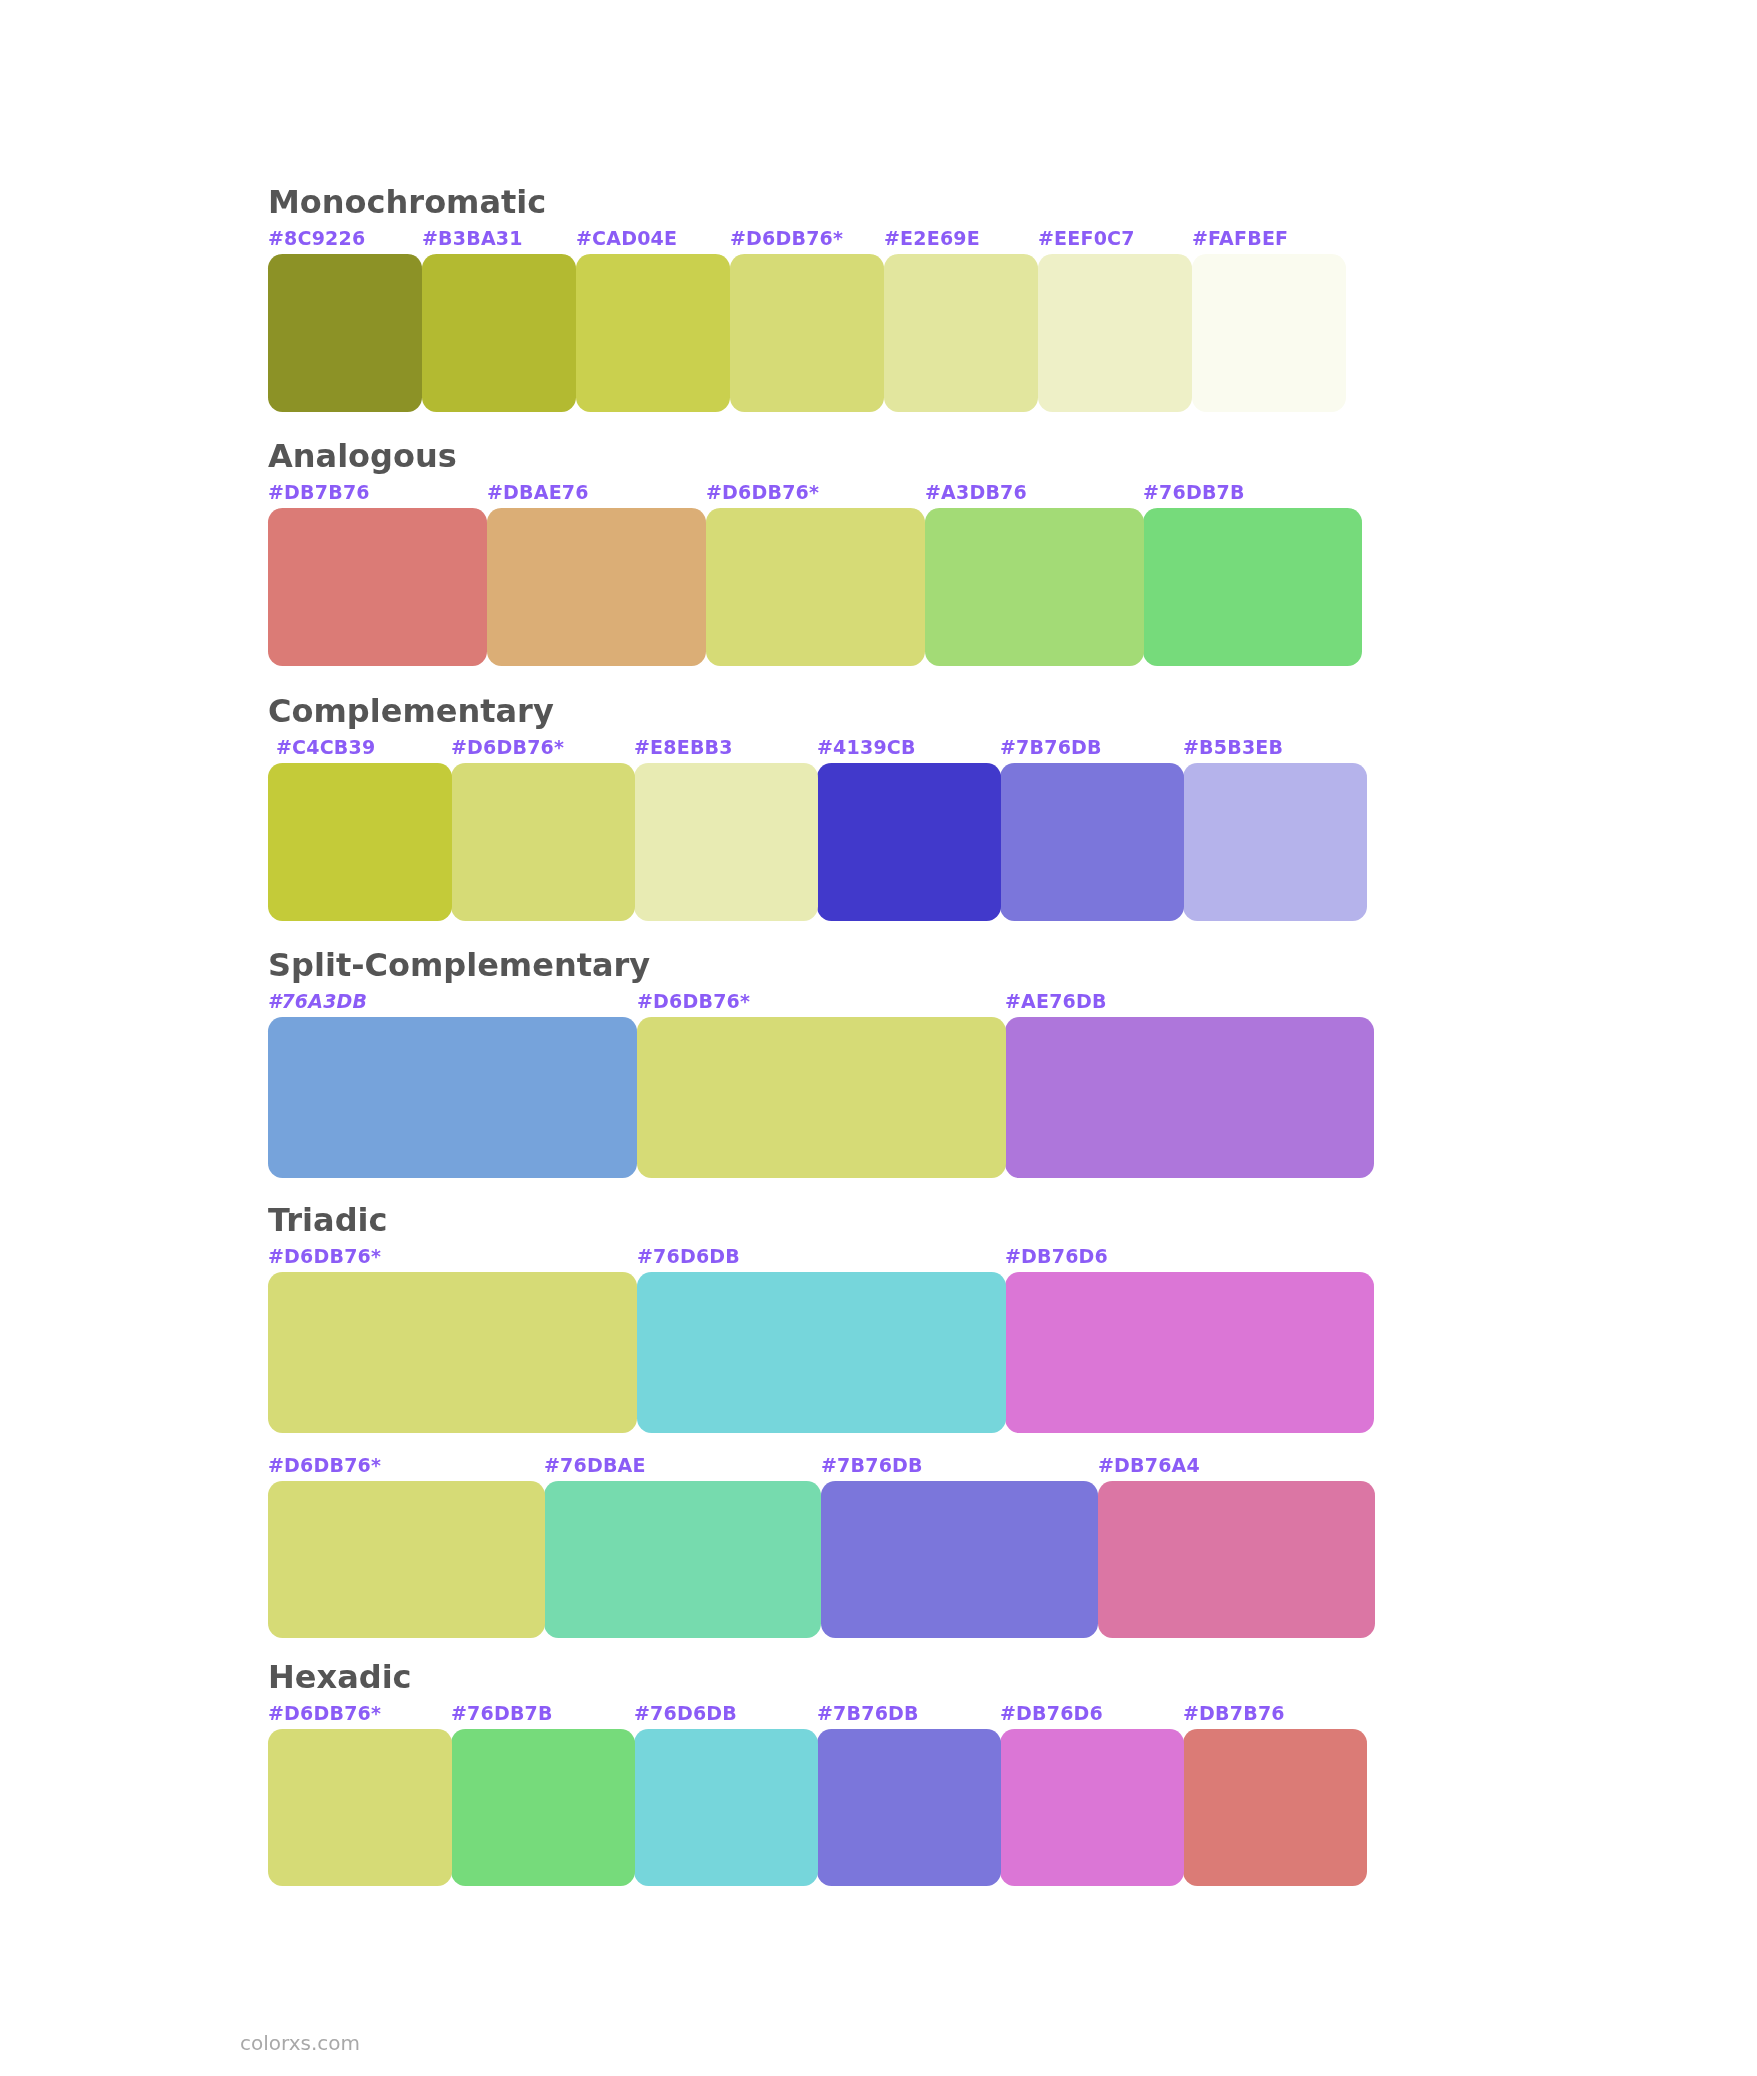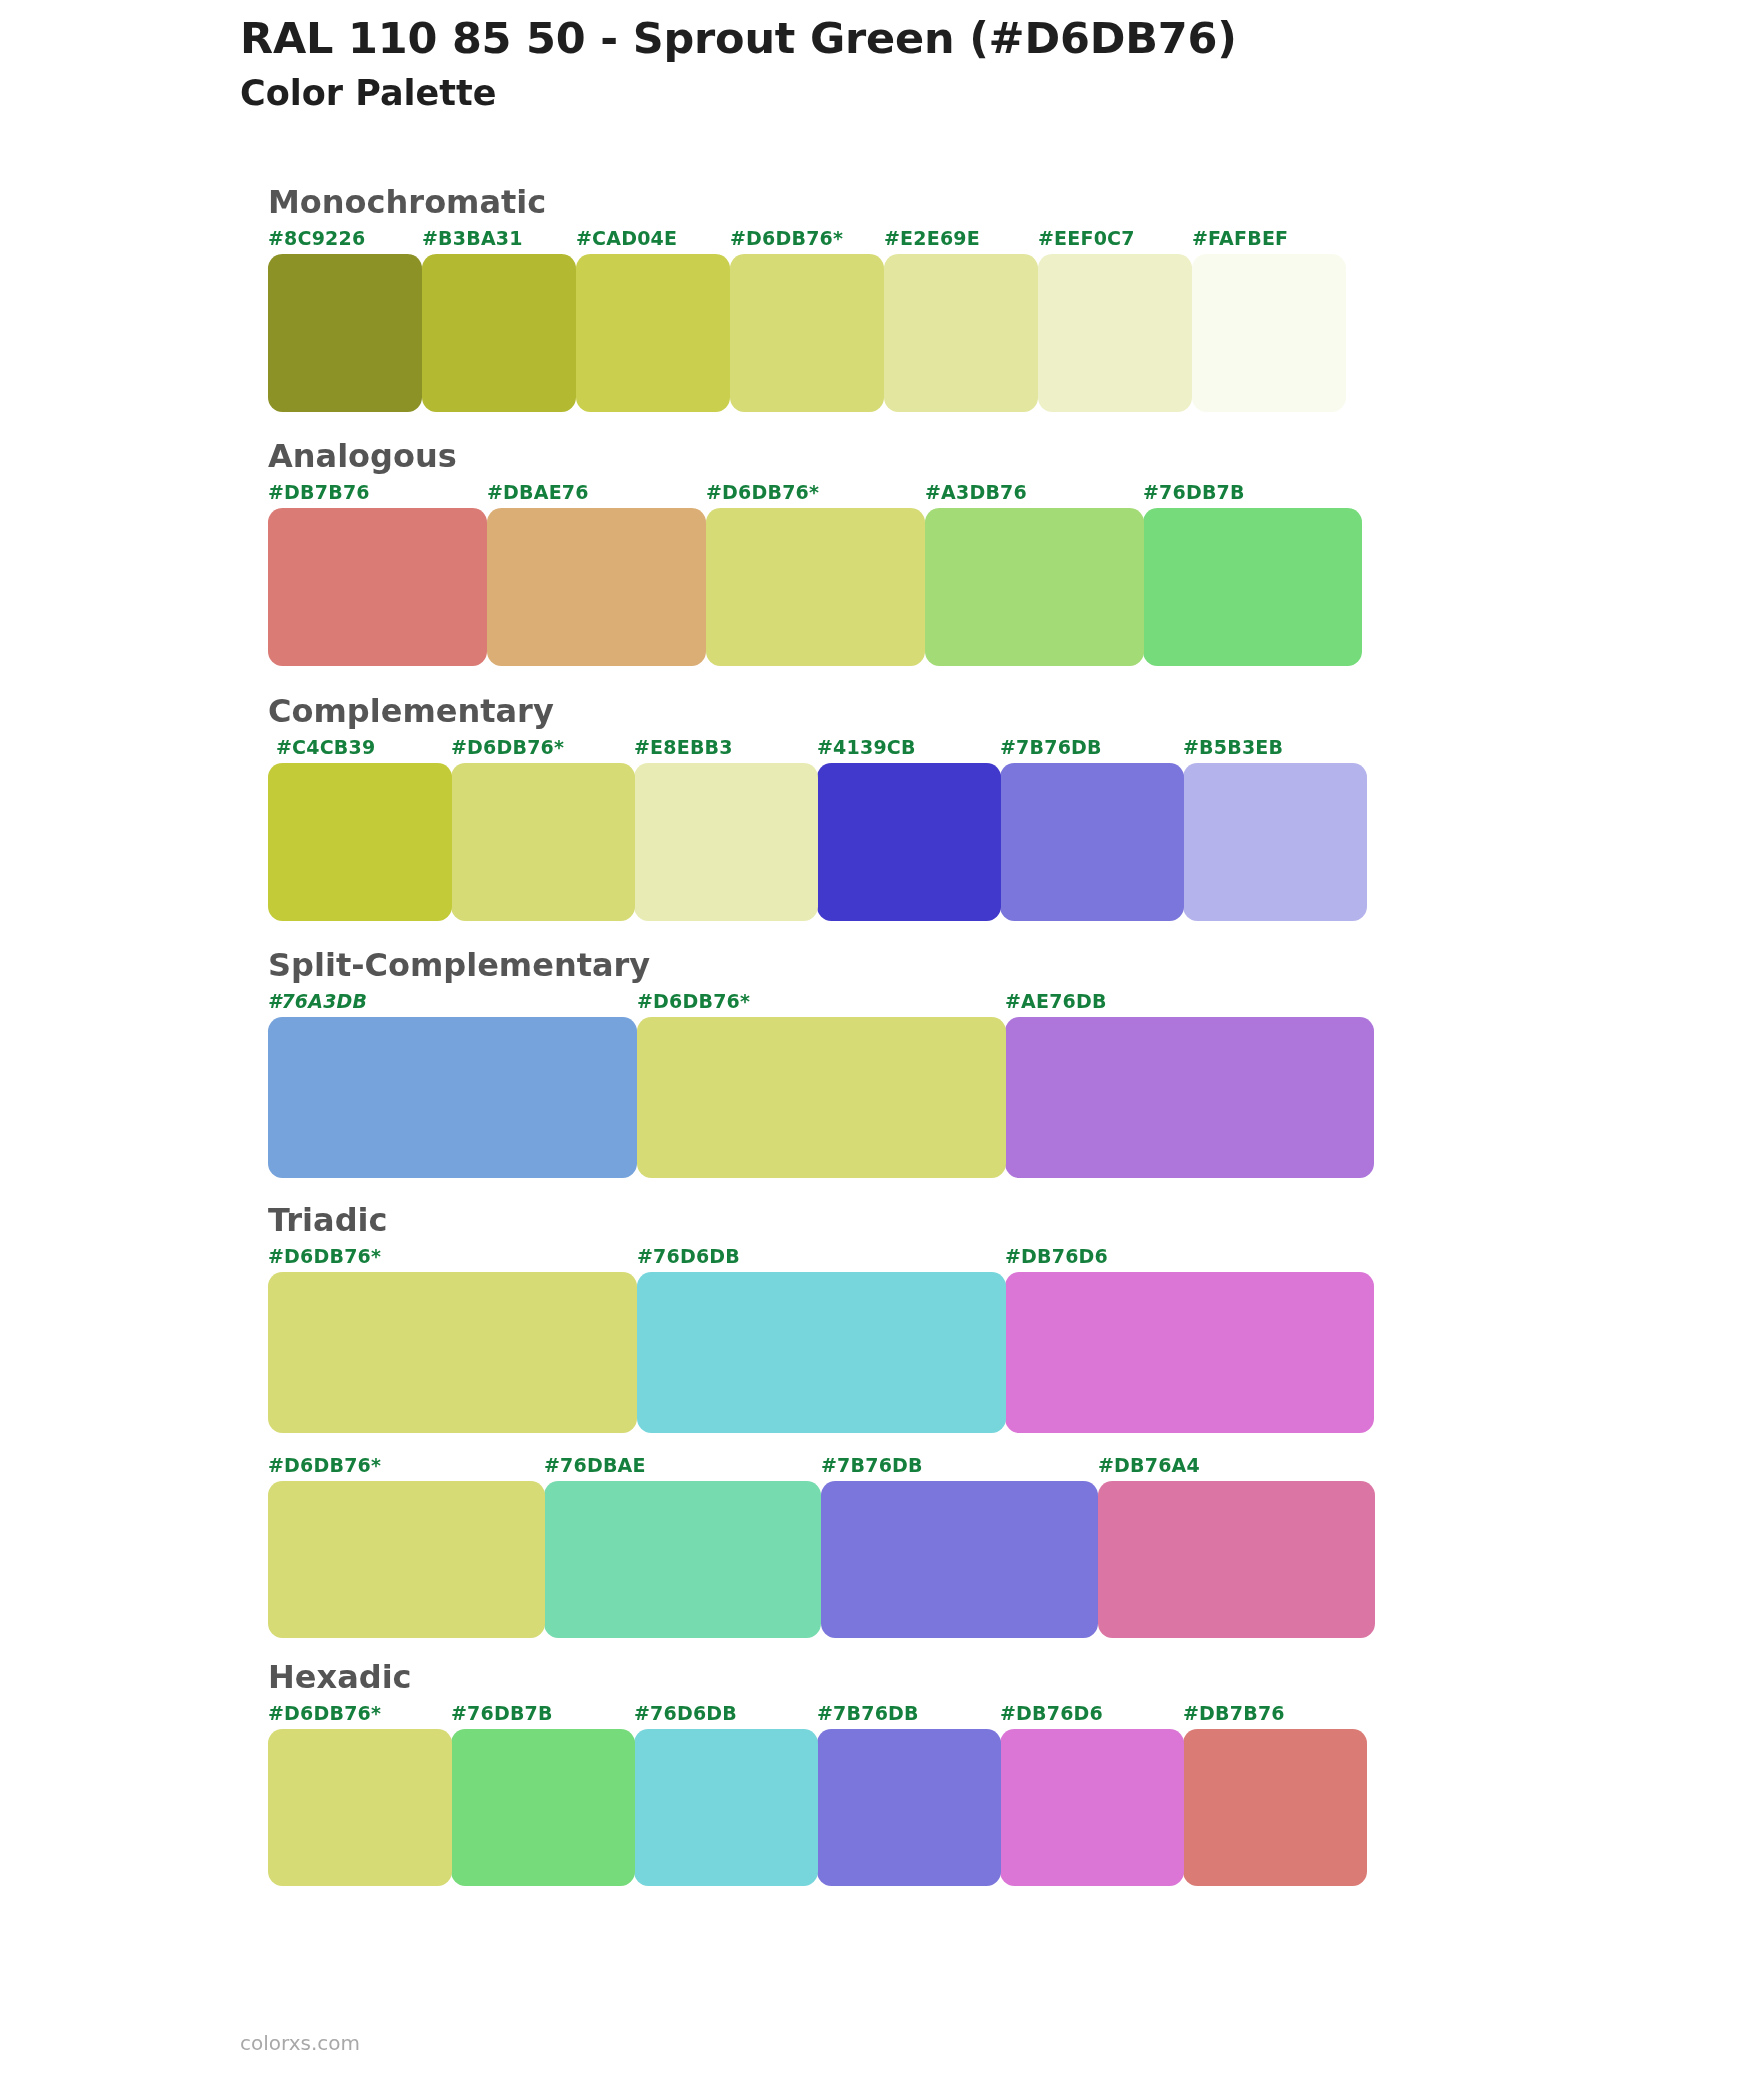--- a/index.html
+++ b/index.html
@@ -72,21 +72,21 @@
   }
   .labels-row {
     position: relative;
     height: 27px;
   }
   .swatch-label {
     position: absolute;
     top: 0;
     font-size: 19px;
     font-weight: 600;
-    color: #15803d;
+    color: #8b5cf6;
     white-space: nowrap;
     letter-spacing: 0.2px;
     font-family: "DejaVu Sans", "Liberation Sans", sans-serif;
   }
   .bar {
     position: relative;
     height: 160px;
   }
   .swatch {
     position: absolute;
@@ -121,24 +121,20 @@
     color: #a8a8a8;
     font-family: "DejaVu Sans", "Liberation Sans", sans-serif;
     white-space: nowrap;
   }
 </style>
 </head>
 <body>
 
 <div class="page">
 
-  <div class="header">
-    <h1 class="page-title">RAL 110 85 50 - Sprout Green (#D6DB76)</h1>
-    <h2 class="page-subtitle">Color Palette</h2>
-  </div>
 
   <div class="sections" id="sections-root">
       <div class="section sec-mono">
         <div class="section-title">Monochromatic</div>
         <div class="labels-row">
           <span class="swatch-label" style="left: 0px;">#8C9226</span>
           <span class="swatch-label" style="left: 154px;">#B3BA31</span>
           <span class="swatch-label" style="left: 308px;">#CAD04E</span>
           <span class="swatch-label" style="left: 462px;">#D6DB76*</span>
           <span class="swatch-label" style="left: 616px;">#E2E69E</span>

